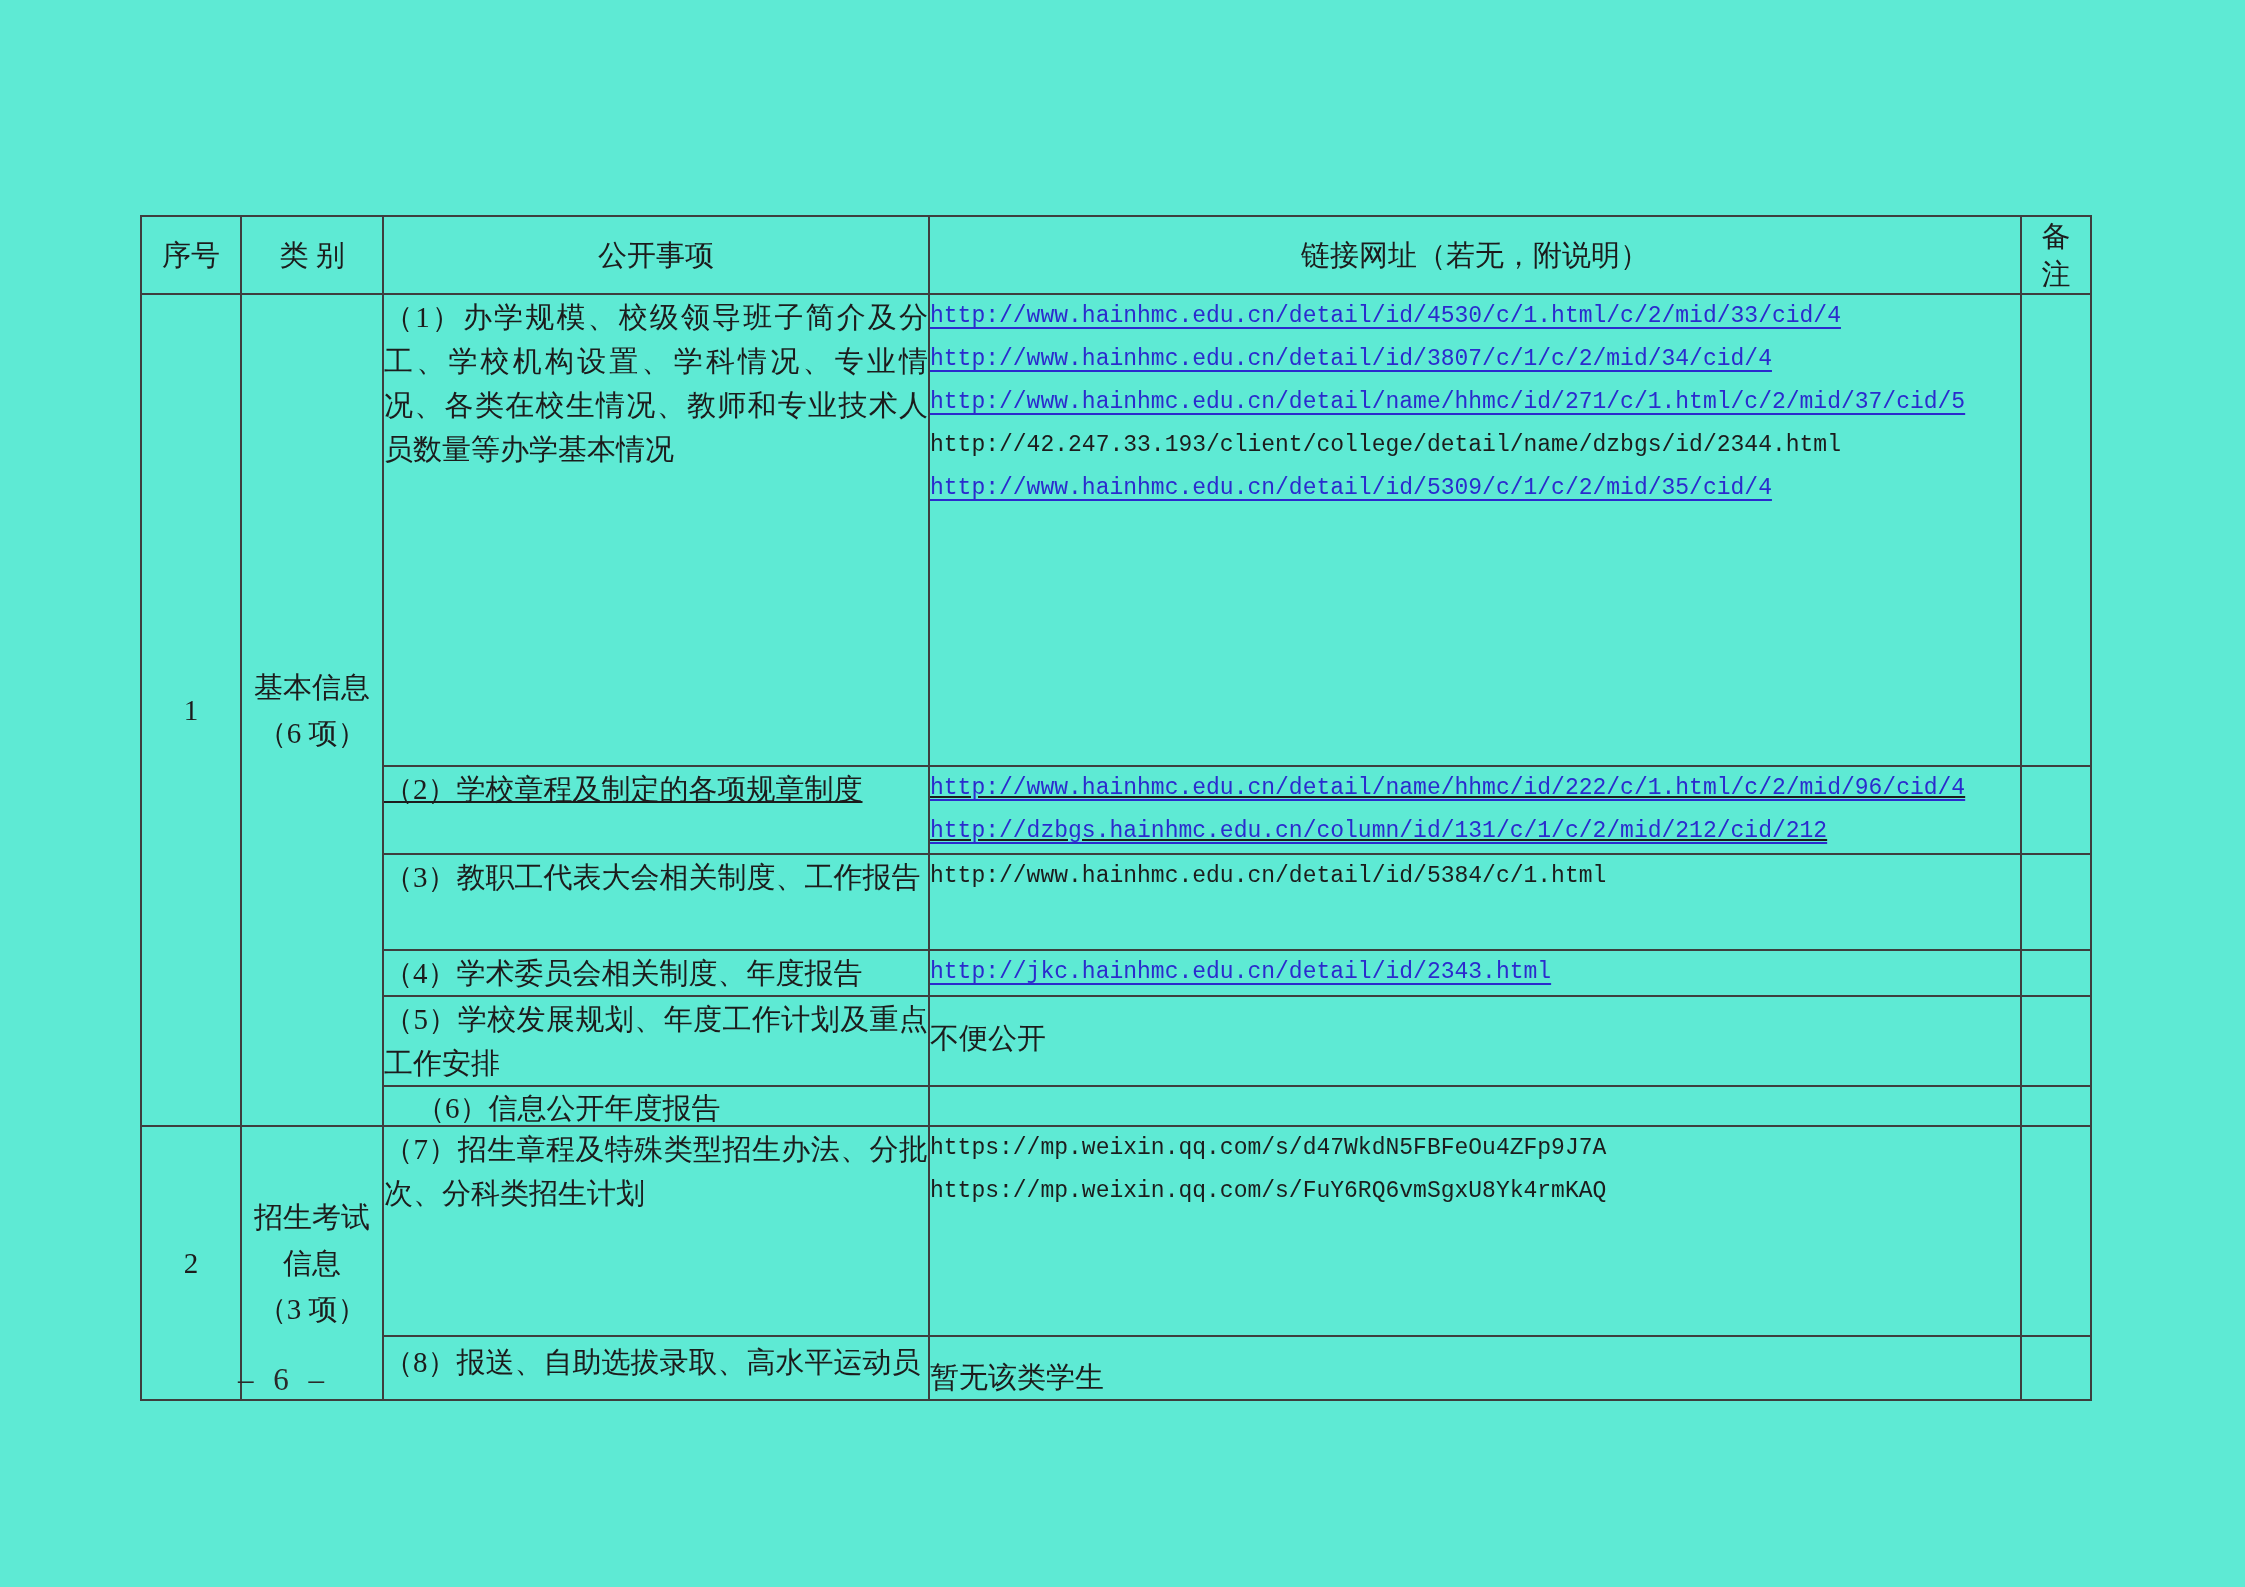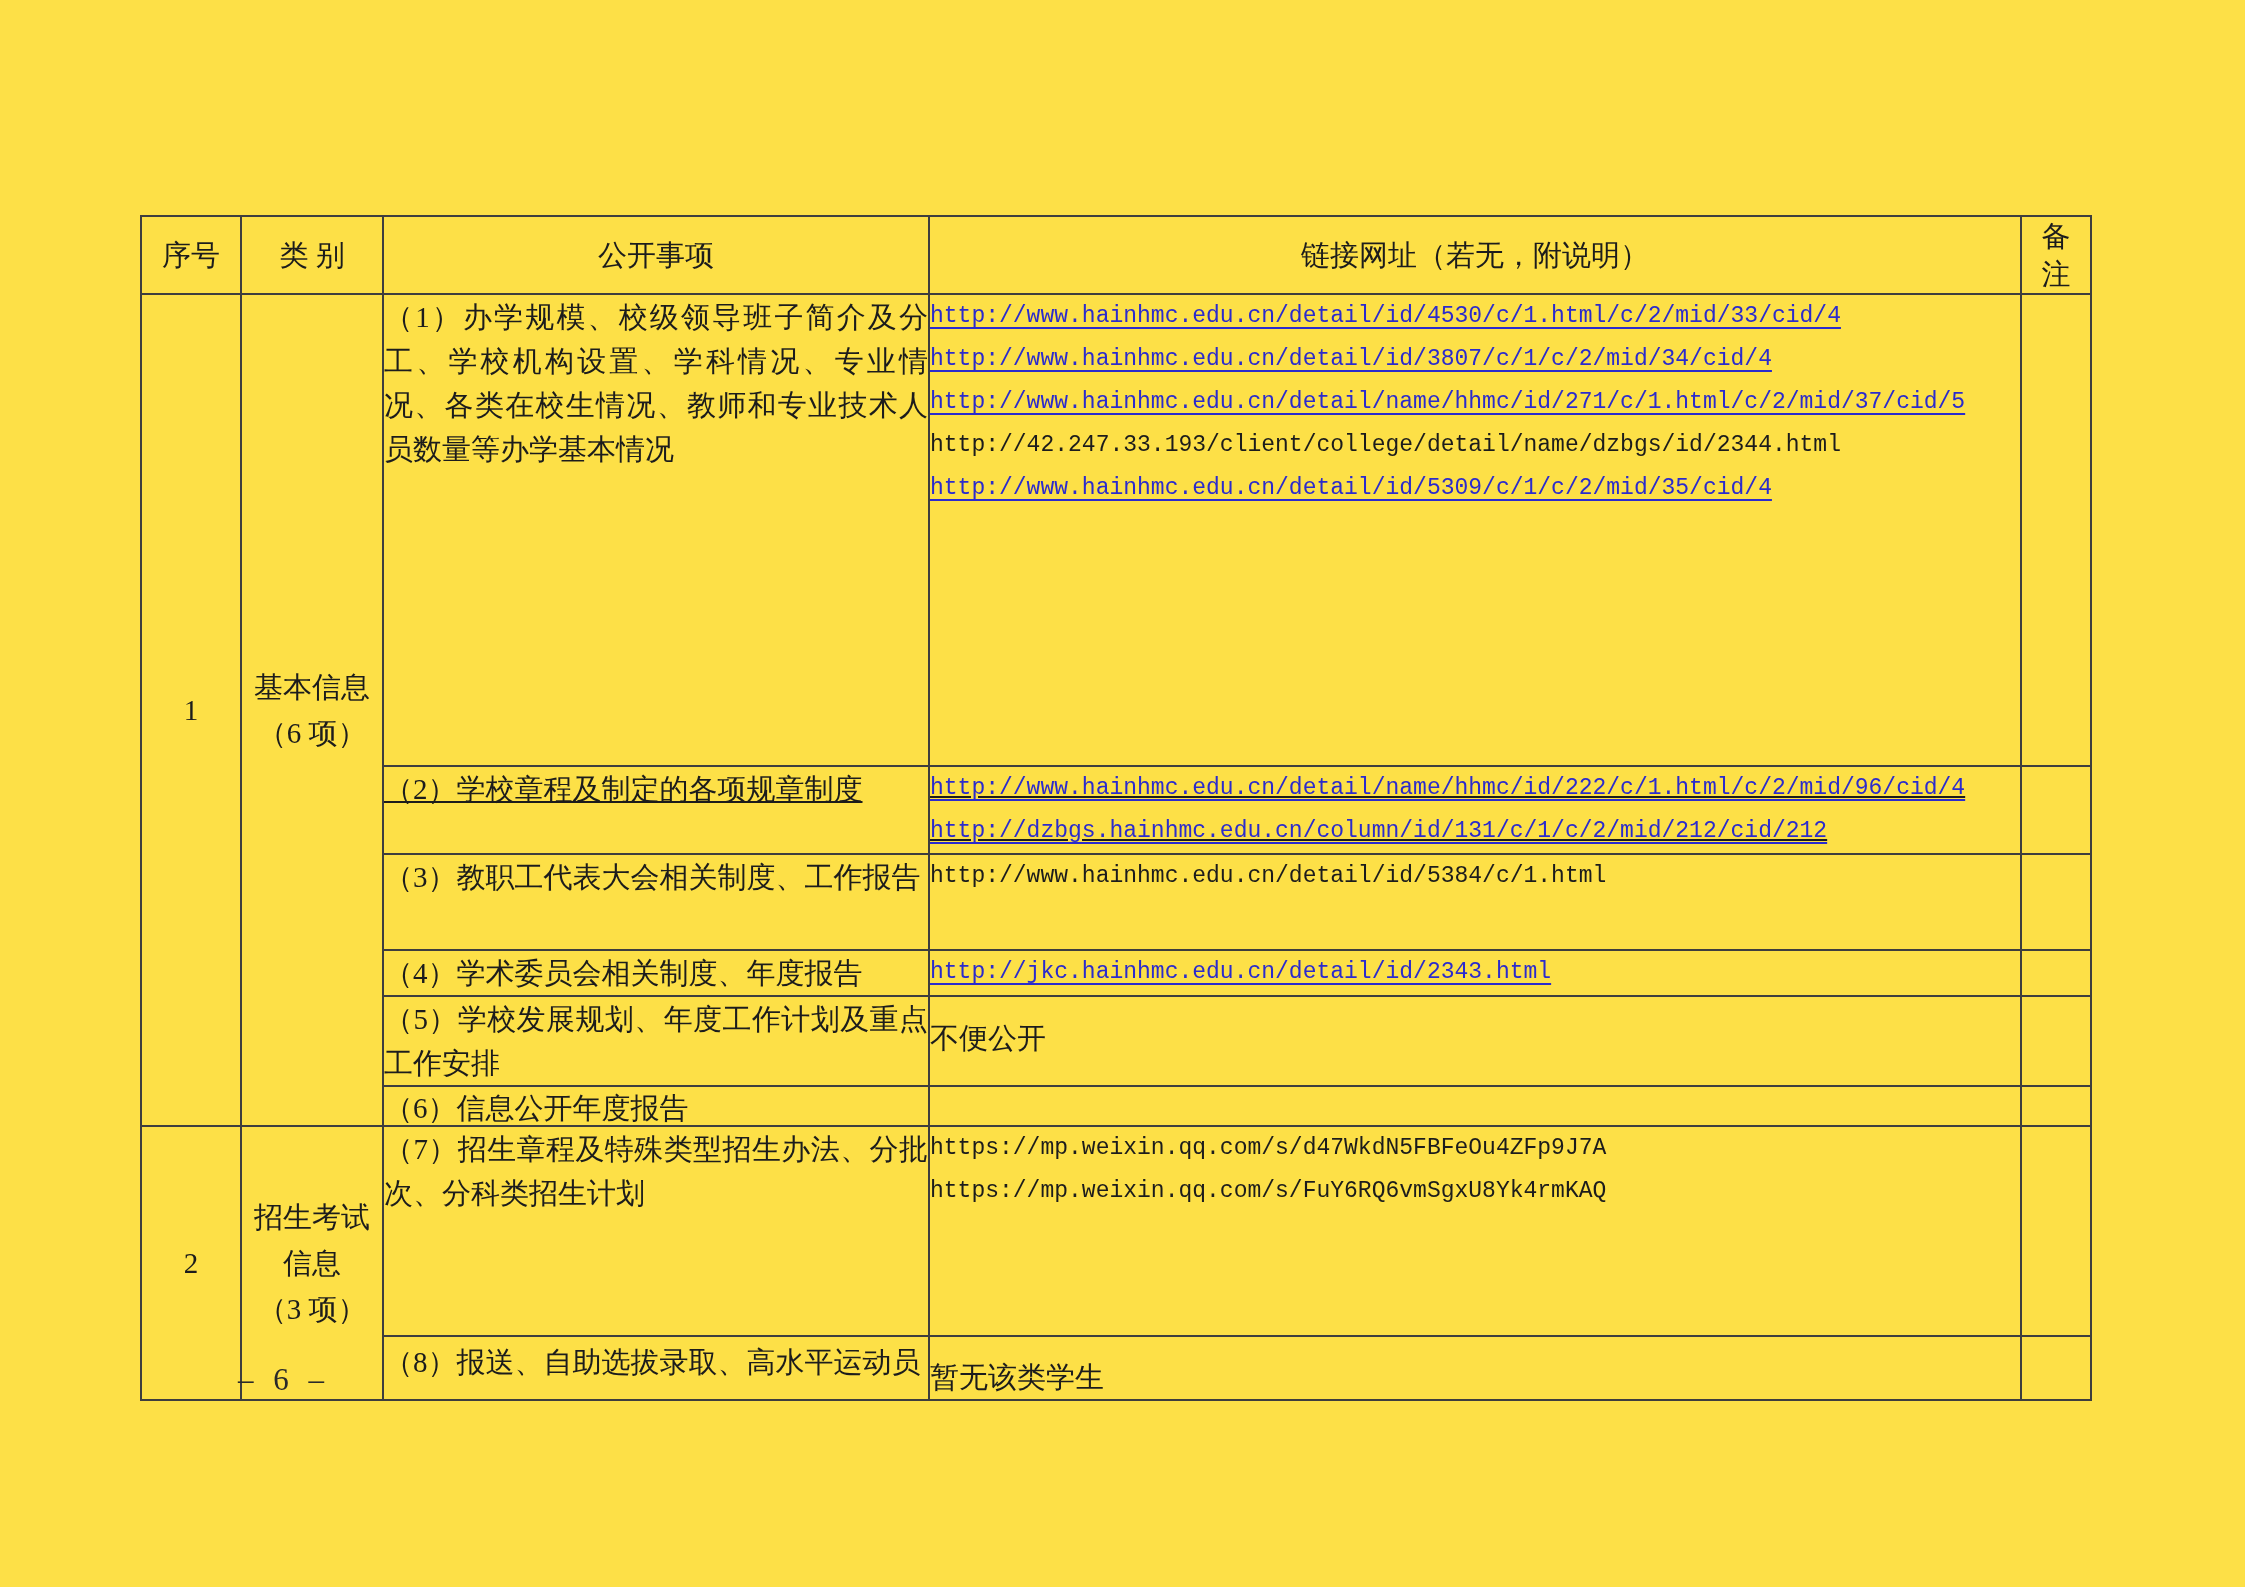--- a/index.html
+++ b/index.html
@@ -1,19 +1,19 @@
 <!DOCTYPE html>
 <html style="--link-color: #2b2bcd;"><head>
 <meta charset="utf-8">
 <style>
   html,body{margin:0;padding:0;background:#ffffff;}
   .page{
     position:relative;
     width:2245px;height:1587px;
-    background:#fde047;
+    background:#5eead4;
     font-family:"Liberation Serif","DejaVu Serif",serif;
     color:#1c1c1c;
     overflow:hidden;
   }
   table.doc{
     position:absolute;left:140px;top:215px;
     width:1950px;
     border-collapse:collapse;
     table-layout:fixed;
   }
@@ -69,21 +69,21 @@
     white-space:nowrap;
   }
   .note-cell{vertical-align:middle;}
   tr.r-h{height:78px;}
   tr.r1{height:472px;}
   tr.r2{height:87px;text-decoration:underline;}
   tr.r3{height:96px;}
   tr.r4{height:46px;}
   tr.r5{height:83px;}
   tr.r6{height:39px;}
-  tr.r6 .item-cell{line-height:34px;padding-top:4px;}
+  tr.r6 .item-cell{line-height:34px;padding-top:4px;padding-left:32px;}
   tr.r7{height:210px;}
   tr.r8{height:40px;}
   tr.r8 .item-cell{line-height:38px;padding-top:6px;}
   tr.r8 .url-cell{padding-top:24px;}
   tr.r8 .cn-note{line-height:38px;}
   .page-num{
     position:absolute;
     left:238px;top:1362px;
     font-size:31px;
     letter-spacing:6px;

